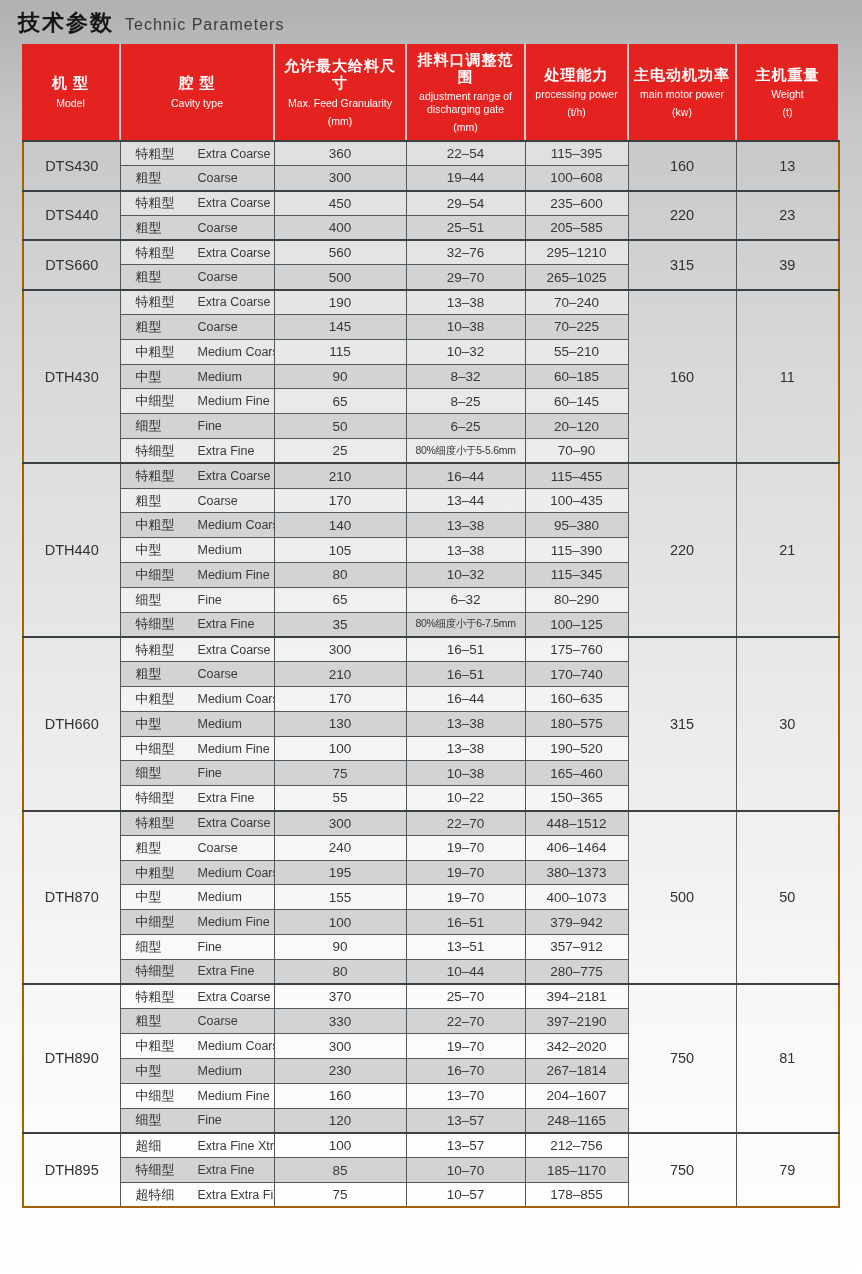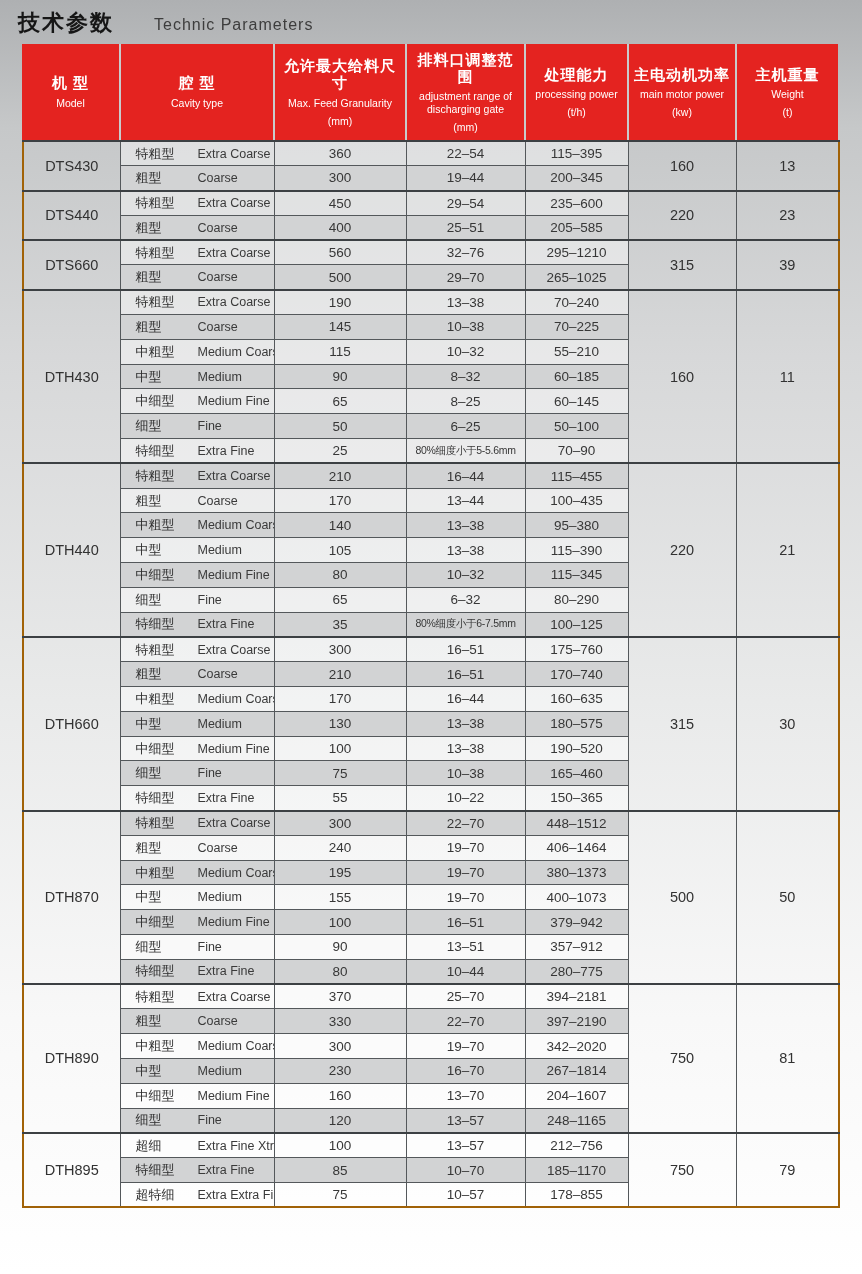--- a/index.html
+++ b/index.html
@@ -1,21 +1,21 @@
 <!DOCTYPE html>
 <html><head>
 <meta charset="utf-8">
 <style>
   html,body{margin:0;padding:0;}
   body{
     width:862px;height:1274px;position:relative;overflow:hidden;
     font-family:"Liberation Sans","DejaVu Sans",sans-serif;
     background:linear-gradient(180deg,#aeb0b2 0%,#c6c8c9 10%,#d7d8d9 28%,#e9eaea 55%,#f8f8f8 80%,#ffffff 100%);
   }
-  .page-title{position:absolute;top:8px;left:18px;display:flex;align-items:baseline;gap:40px;}
+  .page-title{position:absolute;top:8px;left:18px;display:flex;align-items:baseline;gap:11px;}
   .title-zh{font-size:22px;font-weight:bold;color:#161616;letter-spacing:2px;}
   .title-en{font-size:16px;color:#3d3d3d;letter-spacing:1px;}
 
   .spec-table{position:absolute;left:22px;top:44px;width:816px;}
 
   
   .thead{display:grid;grid-template-columns:97px 154px 132px 119px 103px 108px 103px;height:96px;}
   .th{
     background:#e42320;color:#fff;display:flex;flex-direction:column;
     justify-content:center;align-items:center;text-align:center;gap:5px;padding:2px 3px;box-sizing:border-box;
@@ -113,21 +113,21 @@
         </tr>
         <tr class="stripe-g">
           <td class="cavity-cell striped">
             <span class="cav-wrap">
               <span class="cav-zh">粗型</span>
               <span class="cav-en">Coarse</span>
             </span>
           </td>
           <td class="striped">300</td>
           <td class="striped">19–44</td>
-          <td class="striped">200–345</td>
+          <td class="striped">100–608</td>
         </tr>
         <tr class="stripe-w group-start">
           <td class="model-cell" rowspan="2">DTS440</td>
           <td class="cavity-cell striped">
             <span class="cav-wrap">
               <span class="cav-zh">特粗型</span>
               <span class="cav-en">Extra Coarse</span>
             </span>
           </td>
           <td class="striped">450</td>
@@ -232,21 +232,21 @@
         </tr>
         <tr class="stripe-g">
           <td class="cavity-cell striped">
             <span class="cav-wrap">
               <span class="cav-zh">细型</span>
               <span class="cav-en">Fine</span>
             </span>
           </td>
           <td class="striped">50</td>
           <td class="striped">6–25</td>
-          <td class="striped">50–100</td>
+          <td class="striped">20–120</td>
         </tr>
         <tr class="stripe-w">
           <td class="cavity-cell striped">
             <span class="cav-wrap">
               <span class="cav-zh">特细型</span>
               <span class="cav-en">Extra Fine</span>
             </span>
           </td>
           <td class="striped">25</td>
           <td class="striped small-note">80%细度小于5-5.6mm</td>

